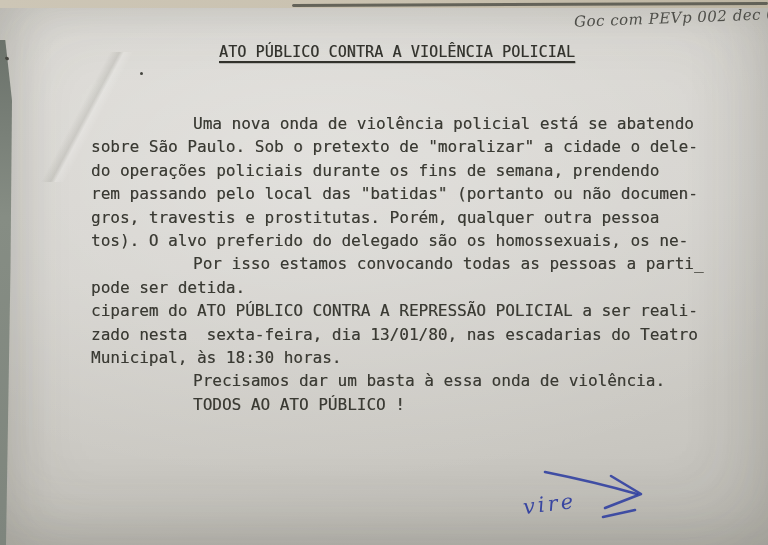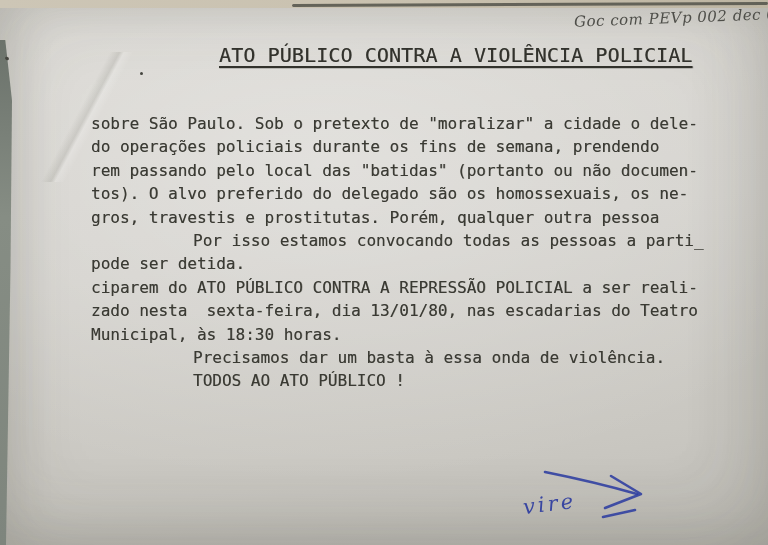--- a/index.html
+++ b/index.html
@@ -54,21 +54,21 @@
   }
 
   .speck { position: absolute; background: #45453f; border-radius: 50%; }
   .speck.s1 { left: 5px;   top: 57px; width: 4px; height: 3px; transform: rotate(20deg); }
   .speck.s2 { left: 140px; top: 72px; width: 3px; height: 3px; }
 
   
   .doc-title {
     position: absolute; left: 219px; top: 43px;
     font-family: "DejaVu Sans Mono", monospace;
-    font-size: 20px;
+    font-size: 15px;
     letter-spacing: 0.1px;
     color: #32322c;
     text-shadow: 0.4px 0.4px 0.6px rgba(50,50,44,0.55);
     text-decoration: underline;
     text-decoration-thickness: 1.5px;
     text-underline-offset: 4px;
     white-space: pre;
   }
 
   .doc-body {
@@ -126,25 +126,26 @@
   <div class="left-edge"></div>
 
   <div class="speck s1"></div>
   <div class="speck s2"></div>
 
   <div class="handnote-top">Goc com PEVp 002 dec 001</div>
 
   <div class="doc-title">ATO PÚBLICO CONTRA A VIOLÊNCIA POLICIAL</div>
 
   <div class="doc-body">
+    <div class="line indent">Uma nova onda de violência policial está se abatendo</div>
     <div class="line">sobre São Paulo. Sob o pretexto de "moralizar" a cidade o dele-</div>
     <div class="line">do operações policiais durante os fins de semana, prendendo</div>
     <div class="line">rem passando pelo local das "batidas" (portanto ou não documen-</div>
+    <div class="line">gros, travestis e prostitutas. Porém, qualquer outra pessoa</div>
     <div class="line">tos). O alvo preferido do delegado são os homossexuais, os ne-</div>
-    <div class="line">gros, travestis e prostitutas. Porém, qualquer outra pessoa</div>
     <div class="line indent">Por isso estamos convocando todas as pessoas a parti̲</div>
     <div class="line">pode ser detida.</div>
     <div class="line"><span>ciparem do </span><span class="u-strong">ATO PÚBLICO CONTRA A REPRESSÃO POLICIAL</span><span> a ser reali-</span></div>
     <div class="line">zado nesta  sexta-feira, dia 13/01/80, nas escadarias do Teatro</div>
     <div class="line">Municipal, às 18:30 horas.</div>
     <div class="line indent">Precisamos dar um basta à essa onda de violência.</div>
     <div class="line indent">TODOS AO ATO PÚBLICO !</div>
   </div>
 
   <svg class="vire-arrow" viewBox="0 0 128 66" fill="none">

